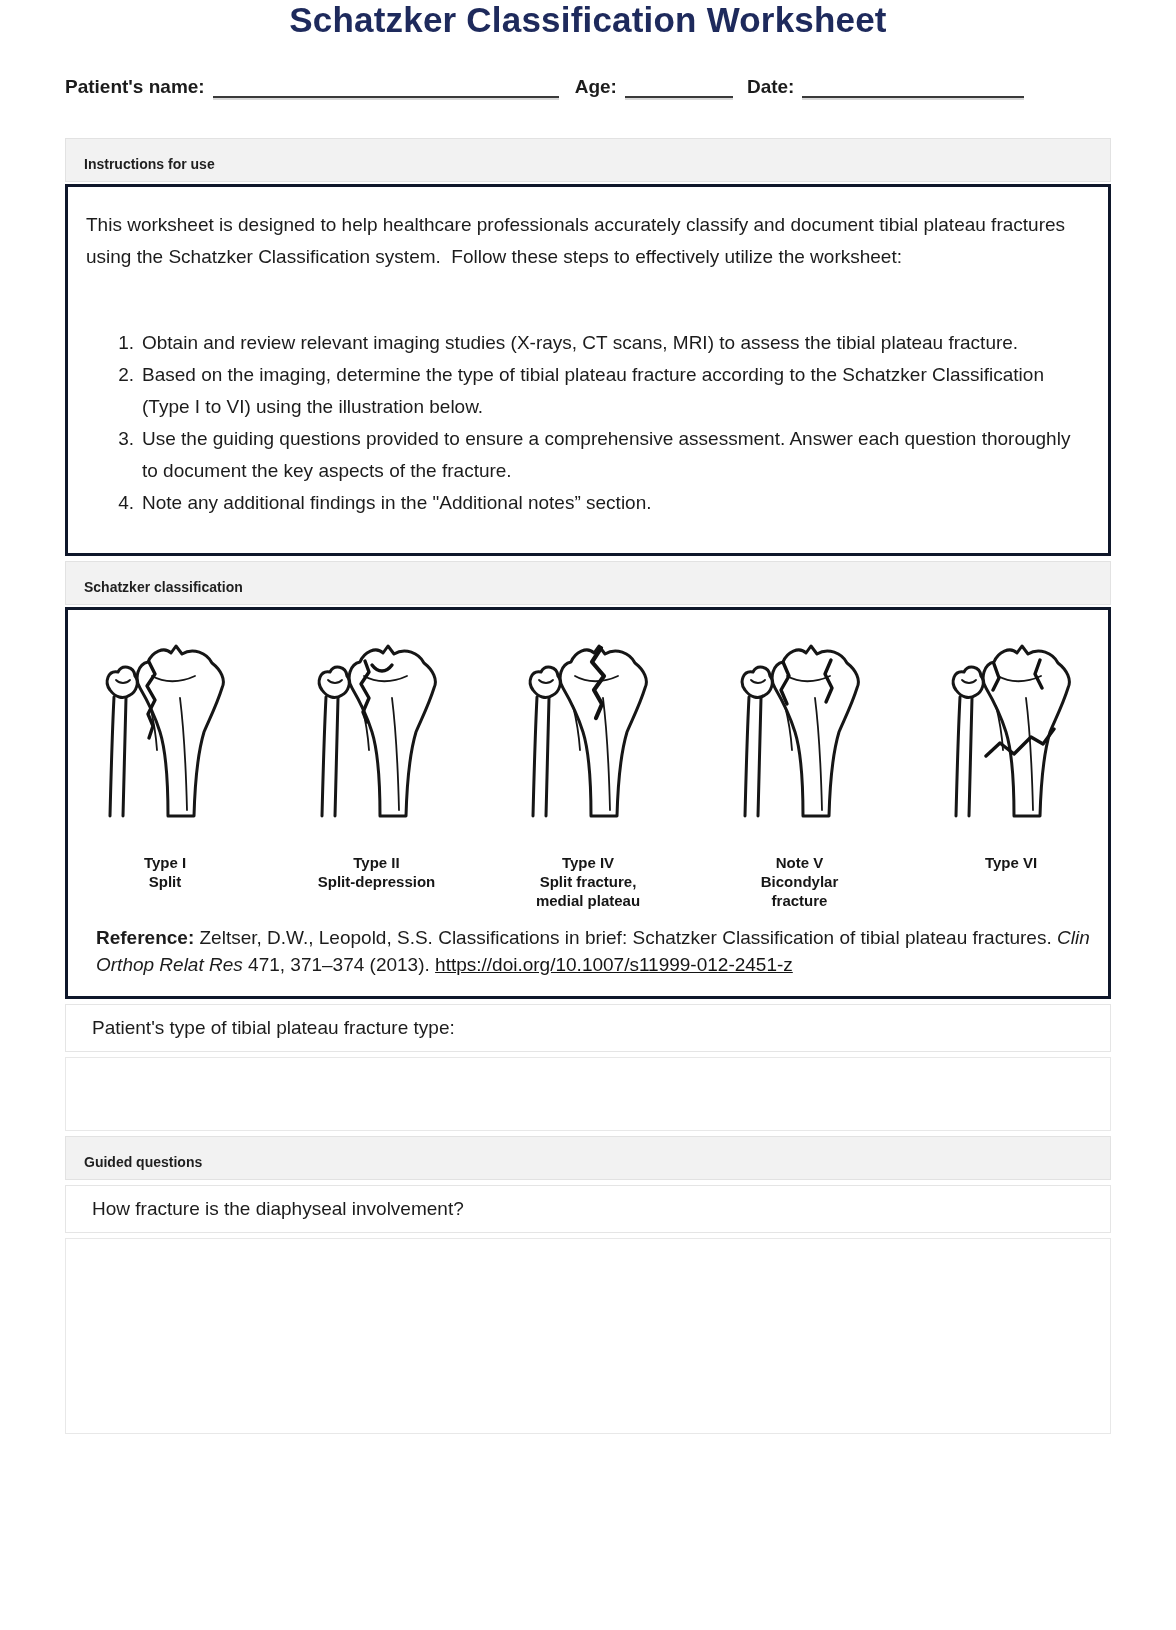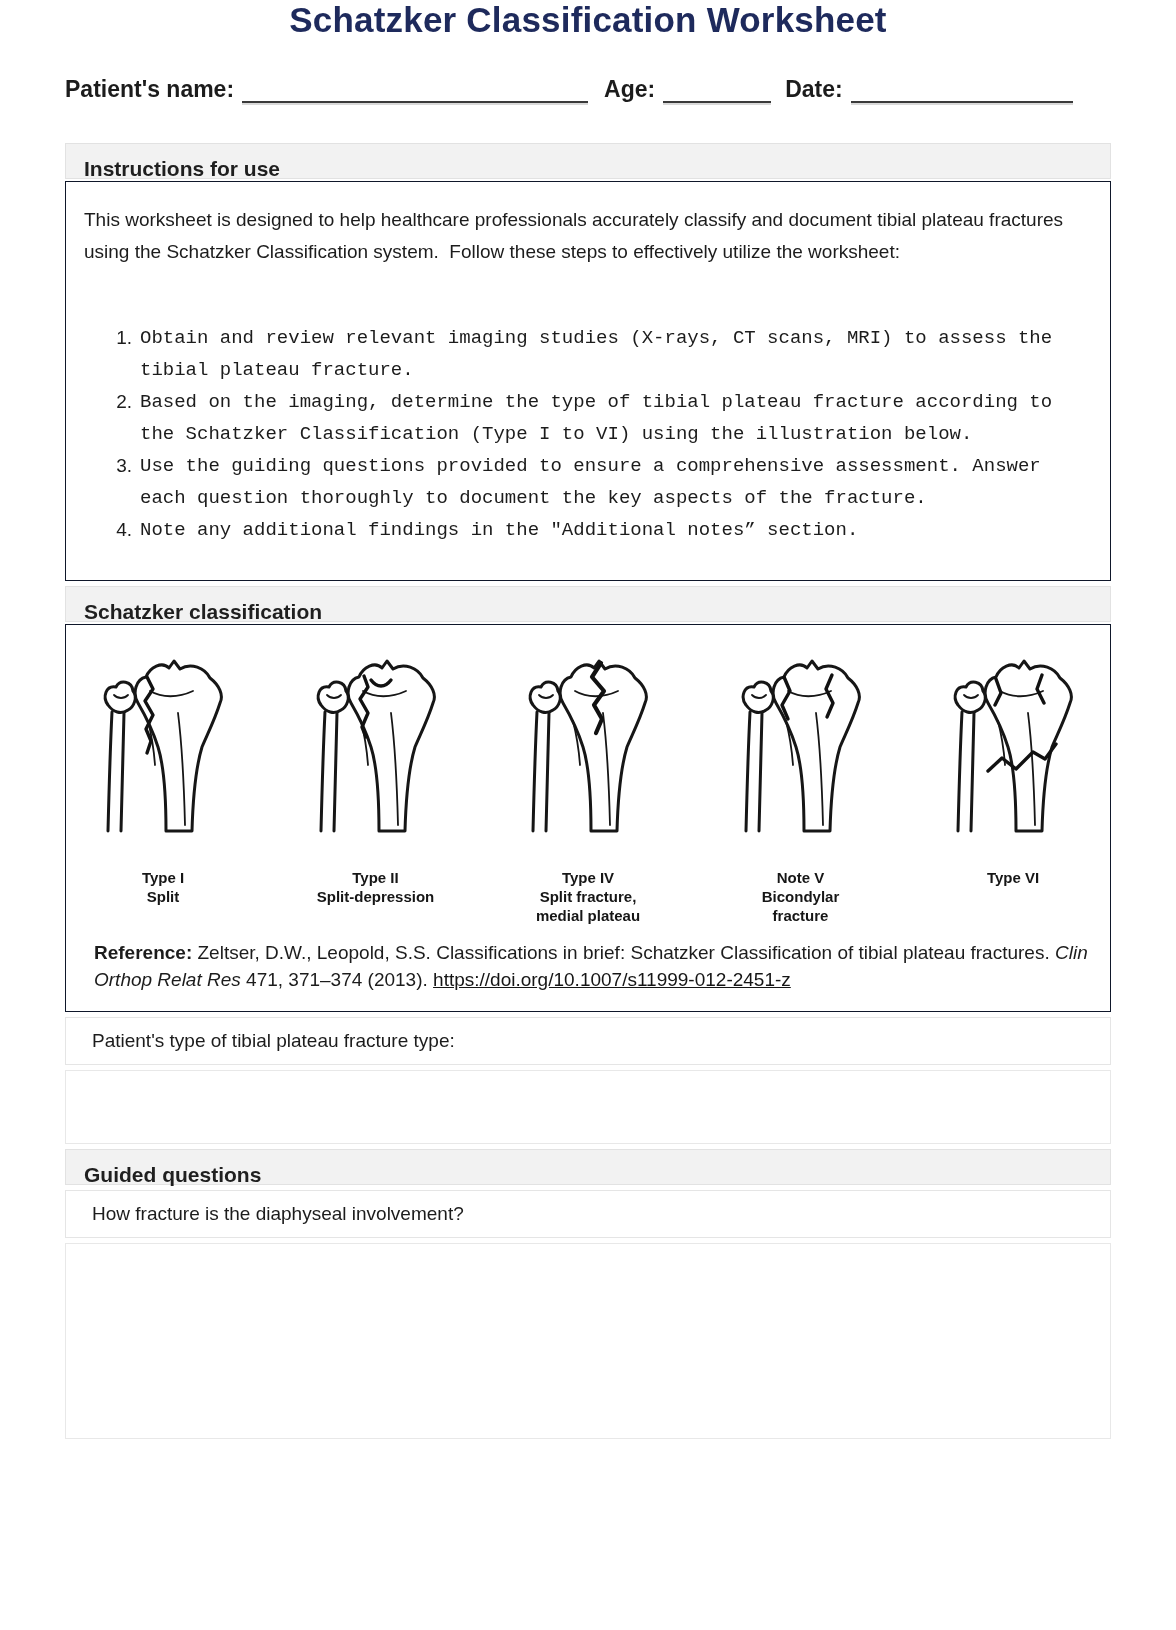--- a/index.html
+++ b/index.html
@@ -16,70 +16,70 @@
   h1.page-title {
     text-align: center;
     font-size: 35px;
     font-weight: bold;
     color: #1e2a5c;
     letter-spacing: 0.2px;
   }
 
   .patient-row {
     margin-top: 36px;
-    font-size: 23px;
+    font-size: 19px;
     display: flex;
     align-items: flex-end;
   }
   .patient-row .lbl { font-weight: bold; white-space: nowrap; }
   .blank {
     display: inline-block;
     border-bottom: 2px solid #3a3a3a;
     box-shadow: 0 2px 0 #d9d9d9;
     height: 22px;
     margin-left: 8px;
   }
   .blank.name { width: 346px; margin-right: 16px; }
   .blank.age  { width: 108px; margin-right: 14px; }
   .blank.date { width: 222px; }
 
   .bar {
     margin-top: 40px;
     background: #f2f2f2;
     border: 1px solid #e2e2e2;
-    height: 36px;
+    height: 44px;
     line-height: 50px;
     padding: 0 18px;
-    font-size: 21px;
+    font-size: 14px;
     font-weight: bold;
     color: #1f1f1f;
   }
   .bar.tight { margin-top: 5px; }
 
   .box {
-    border: 1px solid #0f172a;
+    border: 3px solid #0f172a;
     background: #ffffff;
     margin-top: 2px;
   }
 
   .instr-box { padding: 22px 28px 28px 18px; }
   .instr-intro {
     font-size: 19px;
     line-height: 32px;
     white-space: pre-wrap;
   }
   ol.steps { margin: 54px 0 6px 0; list-style: none; }
   ol.steps li {
     display: flex;
     font-size: 19px;
     line-height: 32px;
     padding-left: 26px;
   }
   ol.steps li .num { flex: 0 0 30px; text-align: right; padding-right: 8px; }
-  ol.steps li .txt { flex: 1; font-family: Liberation Mono, monospace; }
+  ol.steps li .txt { flex: 1; }
 
   .class-box { padding: 12px 6px 10px 6px; }
   .figs {
     display: flex;
     justify-content: space-between;
     padding: 4px 8px 0 8px;
   }
   figure.typefig { width: 166px; text-align: center; }
   figure.typefig svg { display: block; margin: 0 auto; }
   figcaption { margin-top: 32px; }

